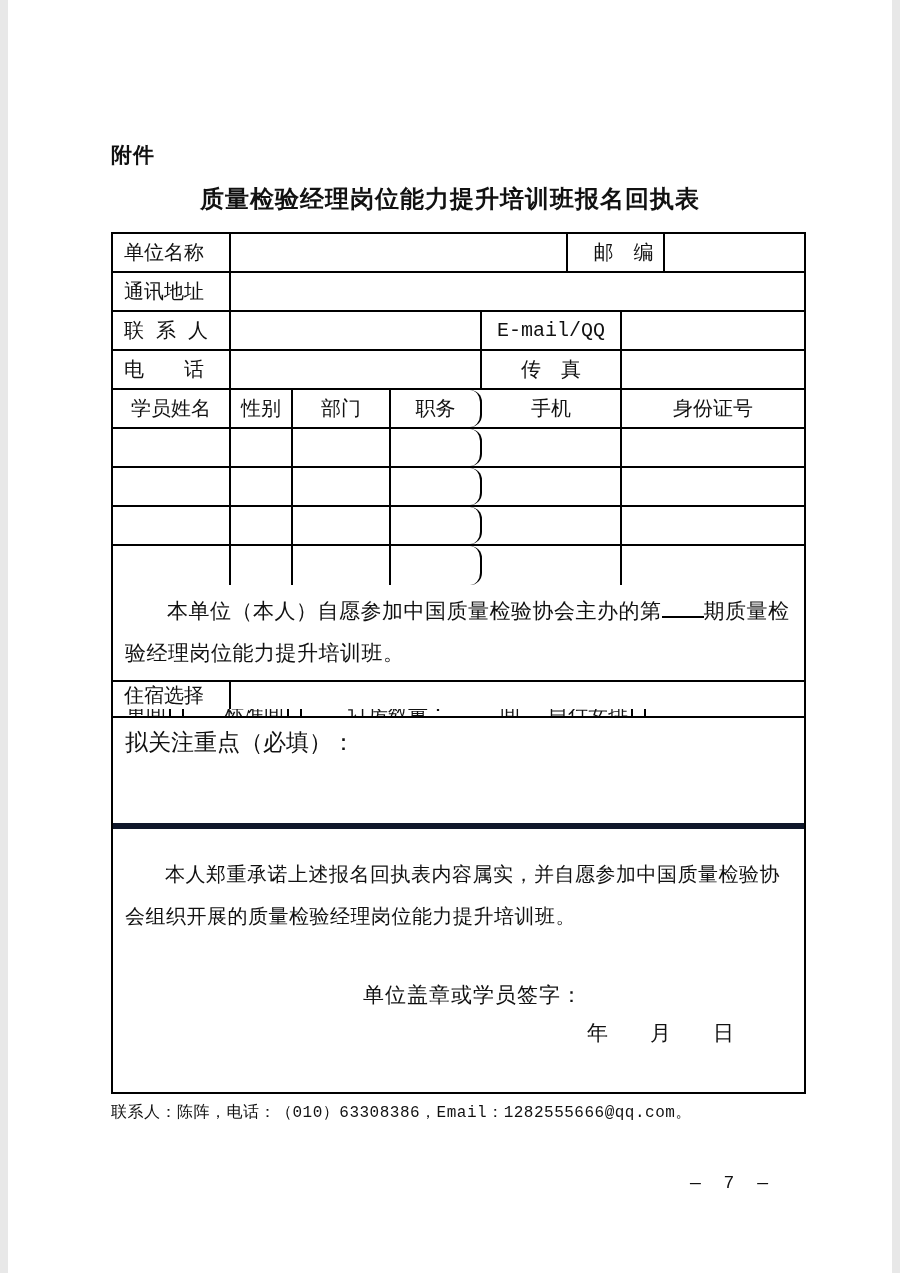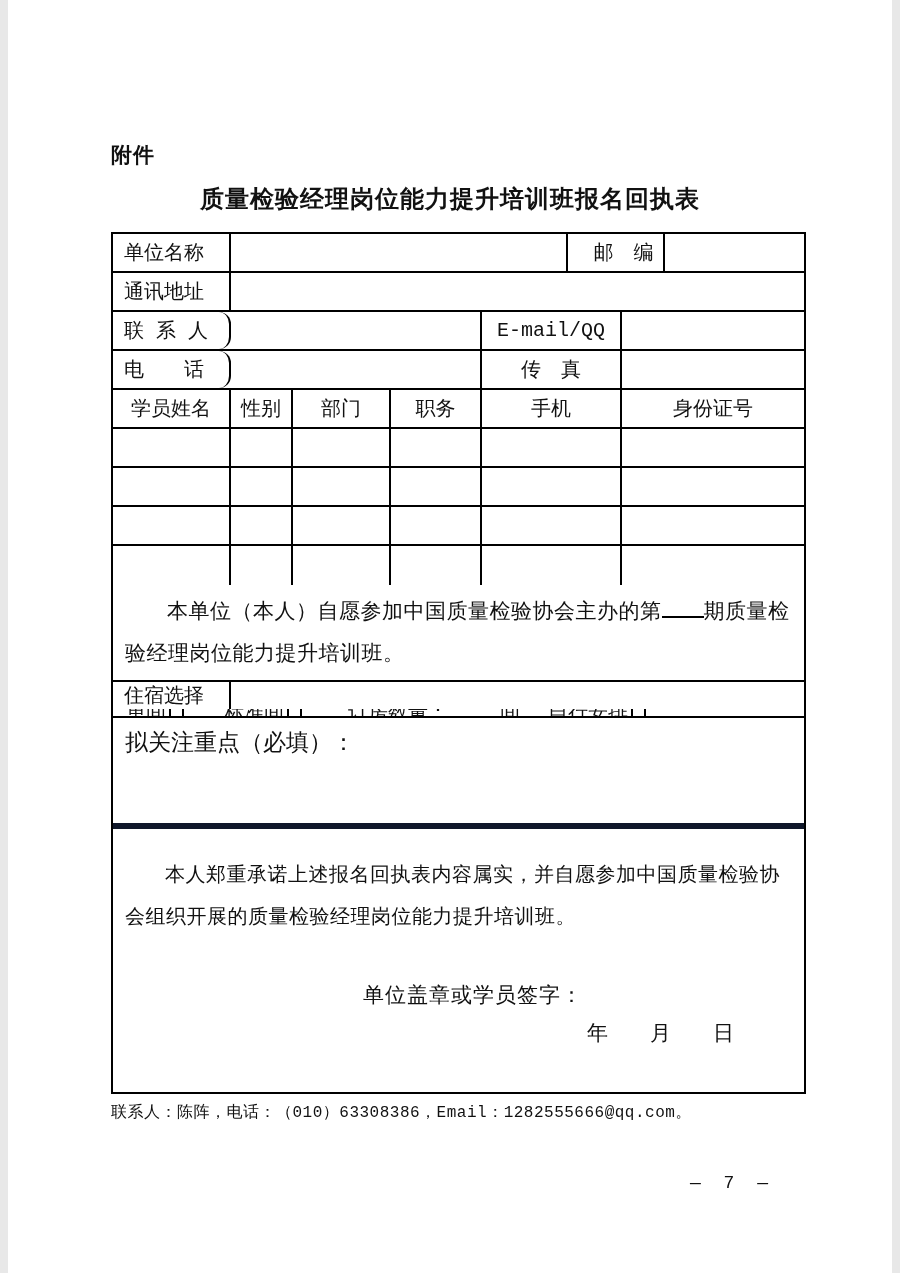--- a/index.html
+++ b/index.html
@@ -20,29 +20,29 @@
   .lab { padding-left:11px; }
   .ctr { justify-content:center; padding-left:0; }
 
   .h39 { height:39px; }
   .r1 .c-label { width:118px; }
   .r1 .c-blank-wide { width:337px; }
   .r1 .c-post { width:97px;padding-left:16px; }
   .r1 .c-blank-end { flex:1; }
   .r2 .c-label { width:118px; }
   .r2 .c-rest { flex:1; }
-  .r34 .c-label { width:118px;border-radius:12px; }
+  .r34 .c-label { width:118px; }
   .r34 .c-mid { width:251px; }
   .r34 .c-key { width:140px; }
   .r34 .c-end { flex:1; }
 
   .stu .c1 { width:118px; }
   .stu .c2 { width:62px; }
   .stu .c3 { width:98px; }
-  .stu .c4 { width:91px; }
+  .stu .c4 { width:91px;border-radius:12px; }
   .stu .c5 { width:140px; }
   .stu .c6 { flex:1; }
 
   .para-row { display:block; height:97px; border-bottom:2px solid #000; padding:7px 12px 0 12px; }
   .para { font-size:21px; line-height:42px; text-indent:2em; letter-spacing:0.5px; }
   .blank-line { display:inline-block; width:42px; height:16px; border-bottom:2px solid #000; }
 
   .acc-row { height:36px;flex-direction:column; }
   .acc-row .c-label { width:118px; font-size:20px; }
   .acc-row .c-opts { flex:1; padding-left:13px; font-size:20px; display:flex; align-items:center; }

